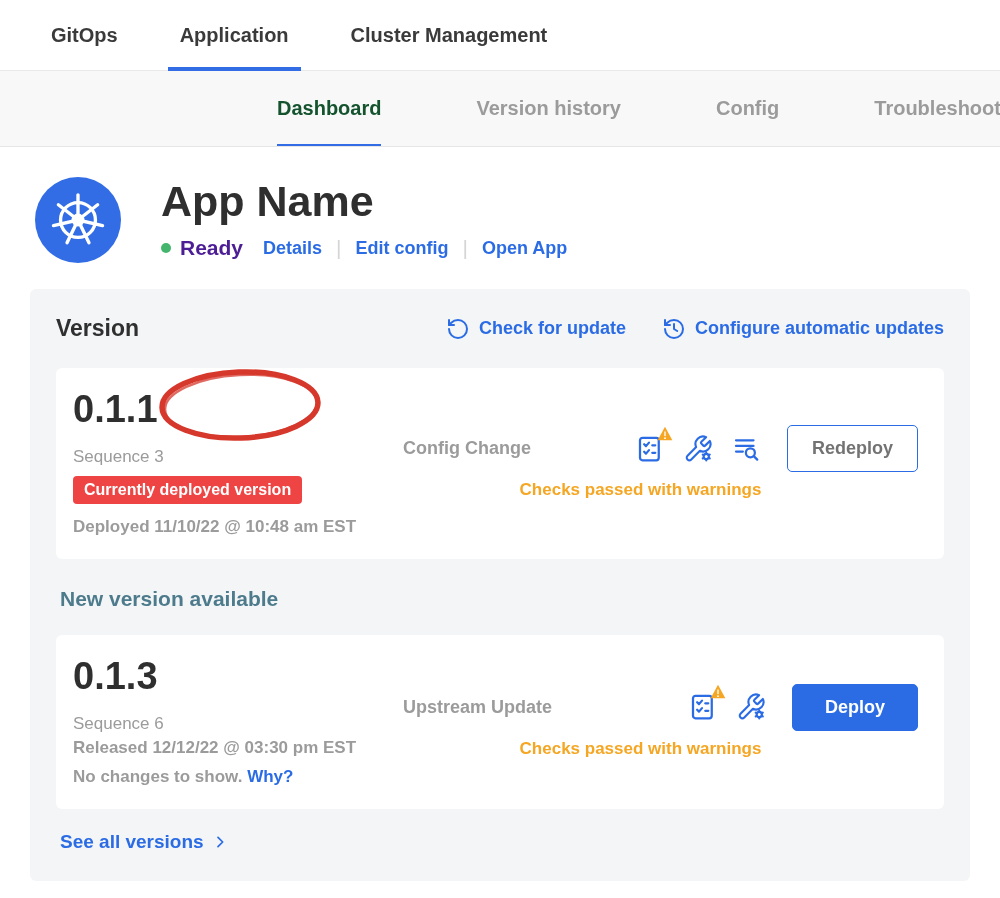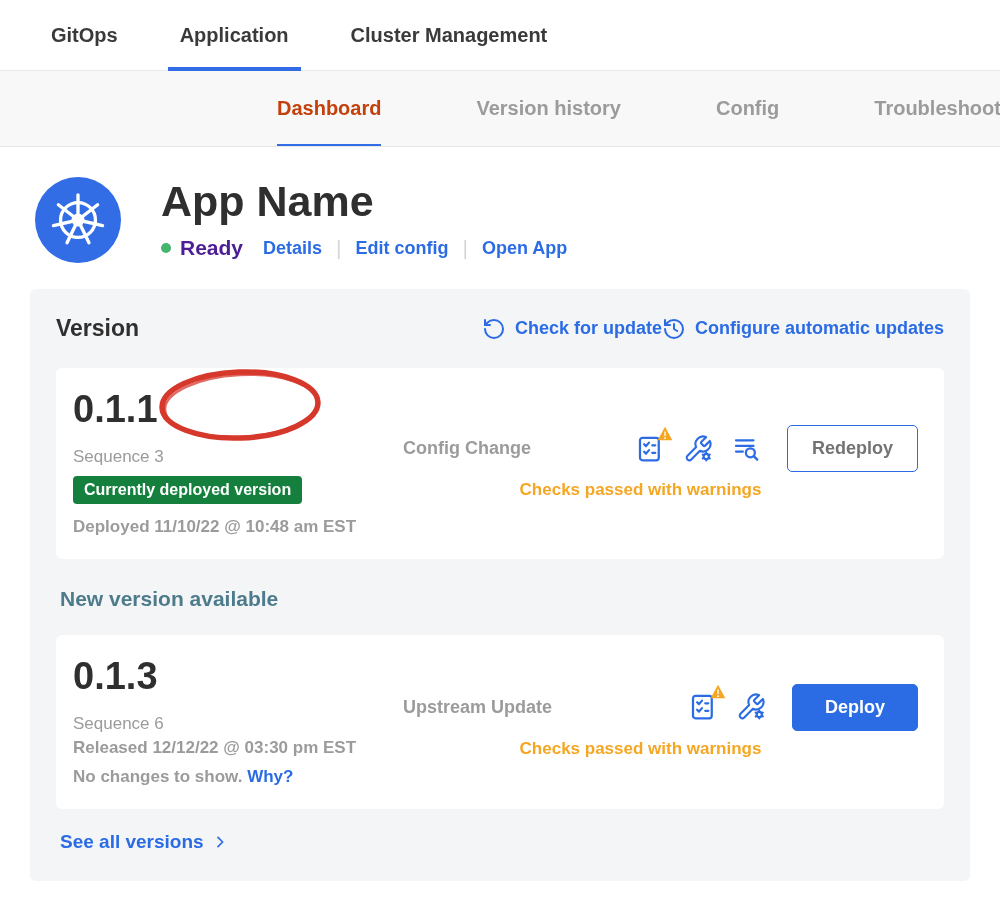--- a/index.html
+++ b/index.html
@@ -28,21 +28,21 @@
 
   
   .sub-nav {
     display: flex; align-items: stretch; height: 76px; background: #f8f8f9;
     border-bottom: 1px solid #e6e6e6; padding-left: 277px; gap: 95px; overflow: hidden;
   }
   .sub-nav-item {
     display: flex; align-items: center; font-size: 20px; font-weight: bold;
     color: #9b9b9b; position: relative; cursor: pointer; white-space: nowrap;
   }
-  .sub-nav-item.active { color: #c2410c; text-align: center; }
+  .sub-nav-item.active { color: #14532d; text-align: center; }
   .sub-nav-item.active::after {
     content: ""; position: absolute; left: 0; right: 0; bottom: -1px;
     height: 3px; background: #326de6;
   }
 
   
   .app-header { display: flex; align-items: flex-start; padding: 30px 0 0 35px; gap: 40px; }
   .k8s-logo {
     width: 86px; height: 86px; border-radius: 50%; background: #326de6;
     display: flex; align-items: center; justify-content: center; flex: none;
@@ -55,34 +55,34 @@
   .header-link { color: #2b6ce5; font-size: 18px; font-weight: bold; cursor: pointer; text-decoration: none; }
   .link-sep { color: #d5d5d5; font-size: 21px; margin: 0 14px; font-weight: normal; }
 
   
   .version-card {
     margin: 26px 30px 0; background: #f3f5f7; border-radius: 6px;
     padding: 26px 26px 28px;
   }
   .card-header { display: flex; align-items: center; margin-bottom: 26px; }
   .card-title { font-size: 23px; font-weight: bold; color: #2f2f2f; }
-  .card-actions { margin-left: auto; display: flex; }
+  .card-actions { margin-left: auto; display: flex; gap: 36px; }
   .card-action { display: flex; align-items: center; gap: 9px; color: #2b6ce5; font-size: 18px; font-weight: bold; cursor: pointer; }
   .card-action svg { width: 24px; height: 24px; }
 
   .version-box {
     background: #fff; border-radius: 6px; padding: 20px 26px 22px 17px;
     display: flex; position: relative;
   }
   .vb-left { width: 330px; flex: none; }
   .version-line { display: flex; align-items: baseline; gap: 16px; flex-direction: column; }
   .version-number { font-size: 38px; font-weight: bold; color: #2f2f2f; }
   .sequence { font-size: 17px; color: #9b9b9b; }
   .deployed-badge {
-    display: inline-block; background: #15803d; color: #fff; font-size: 16px;
+    display: inline-block; background: #ef4444; color: #fff; font-size: 16px;
     font-weight: bold; padding: 5px 11px; border-radius: 4px; margin-top: 9px;
   }
   .muted-line { color: #9b9b9b; font-size: 17px; font-weight: bold; margin-top: 13px; }
   .muted-line .inline-link { color: #2b6ce5; cursor: pointer; }
 
   .vb-main { flex: 1; display: flex; flex-direction: column; justify-content: center; }
   .vb-row { display: flex; align-items: center; }
   .change-type { color: #9b9b9b; font-size: 18px; font-weight: bold; width: 190px; flex: none; }
   .icon-group { display: flex; align-items: center; gap: 18px; margin-left: auto; }
   .icon-wrap { position: relative; display: inline-flex; }

